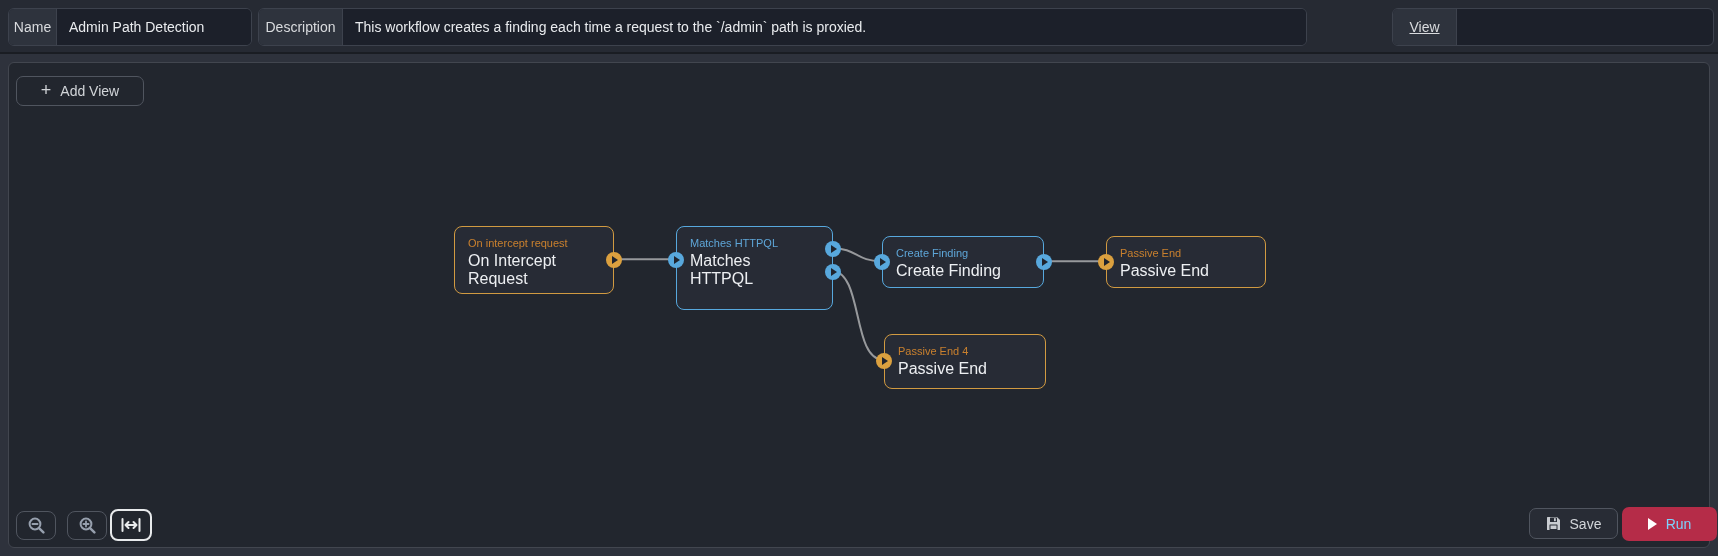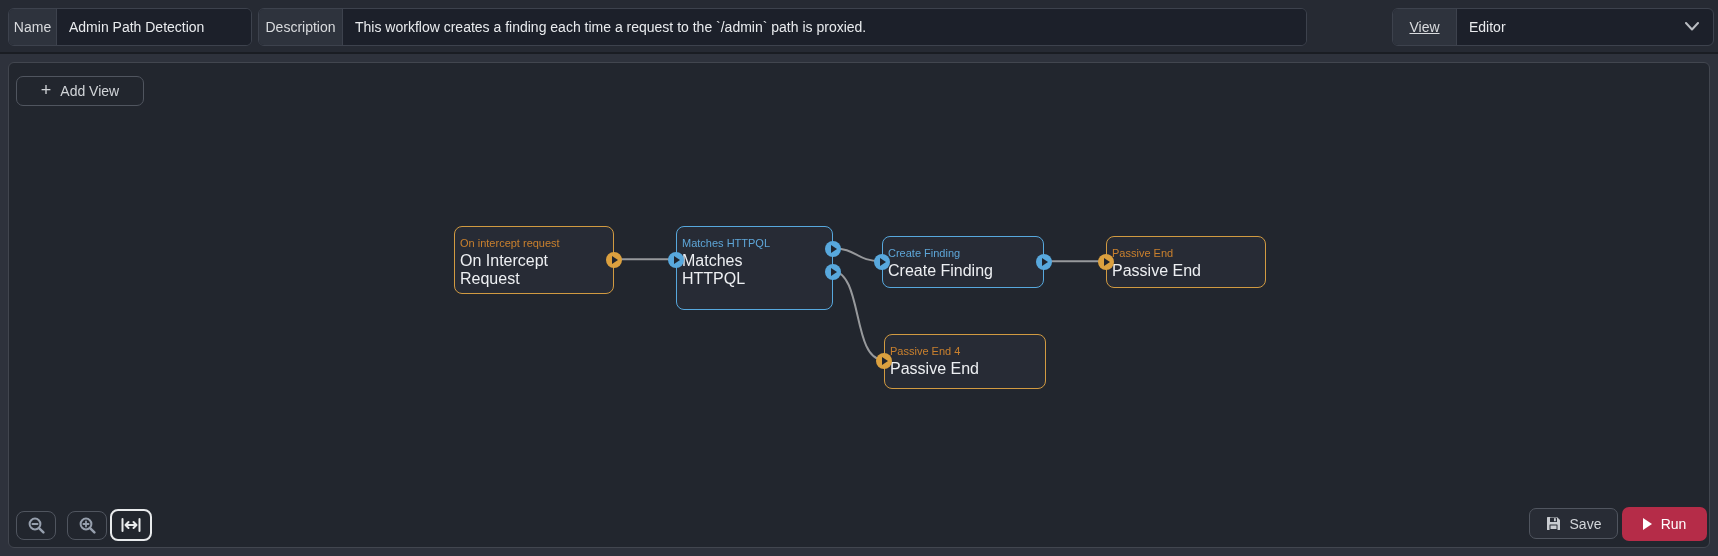--- a/index.html
+++ b/index.html
@@ -21,21 +21,21 @@
   .g-name .tb-label{ width:48px; justify-content:center; }
   .g-desc .tb-label{ width:84px; justify-content:center; }
   .g-view .tb-label{ width:64px; justify-content:center;text-decoration:underline; }
 
   
   .canvas{ position:absolute; left:8px; top:62px; width:1702px; height:486px; background:#22262e; border:1px solid #42464f; border-radius:6px; }
   .edges{ position:absolute; left:0; top:0; width:100%; height:100%; }
   .edges path{ stroke:#97999c; stroke-width:2; fill:none; }
 
   
-  .node{ position:absolute; background:#272b35; border-radius:8px; padding:9px 10px 8px 5px; cursor:grab; }
+  .node{ position:absolute; background:#272b35; border-radius:8px; padding:9px 10px 8px 13px; cursor:grab; }
   .node--orange{ border:1.5px solid #d19a41; }
   .node--blue{ border:1.5px solid #57a8dd; }
   .node-caption{ display:block; font-size:11px; line-height:14px; margin-bottom:2px; white-space:nowrap; }
   .node--orange .node-caption{ color:#c9802e; }
   .node--blue .node-caption{ color:#5ea6d8; }
   .node-title{ display:block; color:#edeff2; font-size:16px; line-height:18px; }
   .n1{ left:445px; top:163px; width:160px; height:68px; }
   .n2{ left:667px; top:163px; width:157px; height:84px; }
   .n3{ left:873px; top:173px; width:162px; height:52px; }
   .n4{ left:1097px; top:173px; width:160px; height:52px; }
@@ -50,45 +50,39 @@
   .port-tri{ width:0; height:0; border-top:4px solid transparent; border-bottom:4px solid transparent; border-left:6px solid #20242d; margin-left:2px; }
 
   
   .btn{ display:inline-flex; align-items:center; justify-content:center; gap:9px; background:transparent; border:1px solid #50555f; border-radius:7px; color:#d2d5d9; font-size:14px; font-family:"Liberation Sans", sans-serif; cursor:pointer; }
   .add-node{ position:absolute; left:7px; top:13px; width:128px; height:30px; }
   .plus{ font-size:18px; font-weight:400; color:#cfd2d6; line-height:16px; margin-top:-2px; }
   .zoom-btn{ position:absolute; width:40px; height:29px; top:448px; border-radius:8px; }
   .zb-out{ left:7px; } .zb-in{ left:58px; }
   .fit-btn{ position:absolute; left:101px; top:446px; width:42px; height:32px; border-radius:8px; border:2px solid #e8eaec; background:transparent; display:inline-flex; align-items:center; justify-content:center; cursor:pointer; }
   .save-btn{ position:absolute; left:1520px; top:445px; width:89px; height:31px; background:#282c35; }
-  .run-btn{ position:absolute; left:1613px; top:444px; width:85px; height:34px; background:#b52c48; border:none; color:#ffffff; }
+  .run-btn{ position:absolute; left:1613px; top:444px; width:95px; height:34px; background:#b52c48; border:none; color:#7dd3fc; }
   .run-tri{ width:0; height:0; border-top:6px solid transparent; border-bottom:6px solid transparent; border-left:9px solid #ffffff; }
 </style>
 </head>
 <body>
 
 <div class="app">
 
   <div class="topbar">
     <div class="tb-group g-desc">
       <span class="tb-label">Description</span>
       <input class="tb-input" value="This workflow creates a finding each time a request to the `/admin` path is proxied." style="">
     </div>
     <div class="tb-group g-name">
       <span class="tb-label">Name</span>
       <input class="tb-input" value="Admin Path Detection" style="">
     </div>
     <div class="tb-group g-view">
       <span class="tb-label">View</span>
-      <div class="tb-select">
-        <span>Editor</span>
-        <svg class="chevron" width="14" height="9" viewBox="0 0 14 9">
-          <polyline points="1,1 7,7.5 13,1" fill="none" stroke="#b9bcc1" stroke-width="2" stroke-linecap="round" stroke-linejoin="round"></polyline>
-        </svg>
-      </div>
     </div>
   </div>
 
   <div class="canvas">
 
     <svg class="edges" width="1702" height="486" viewBox="0 0 1702 486">
       <path d="M605 197 L667 197"></path>
       <path d="M824 186 C849 186 848 199 873 199"></path>
       <path d="M1035 199 L1097 199"></path>
       <path d="M824 209 C855 209 844 298 875 298"></path>

